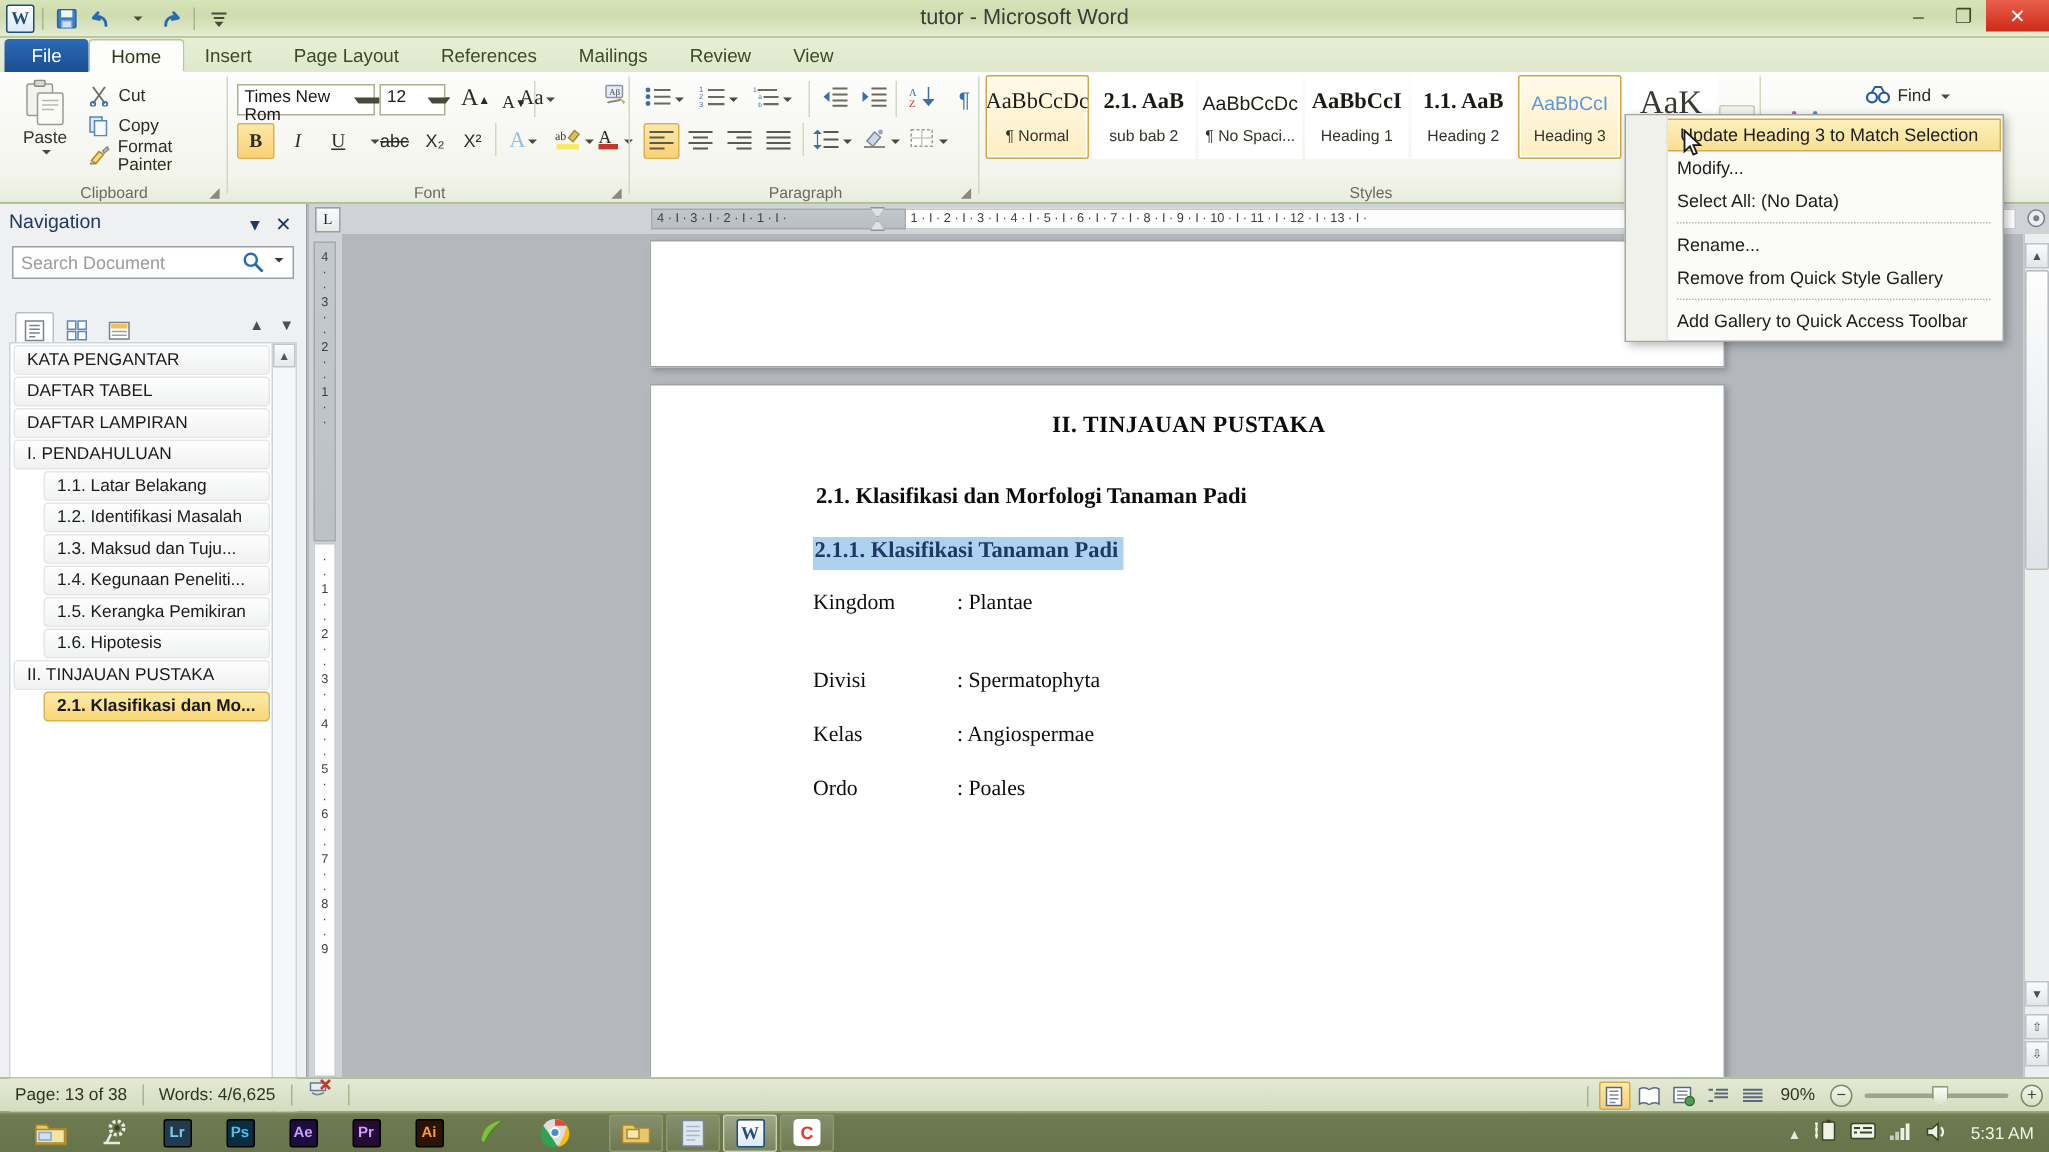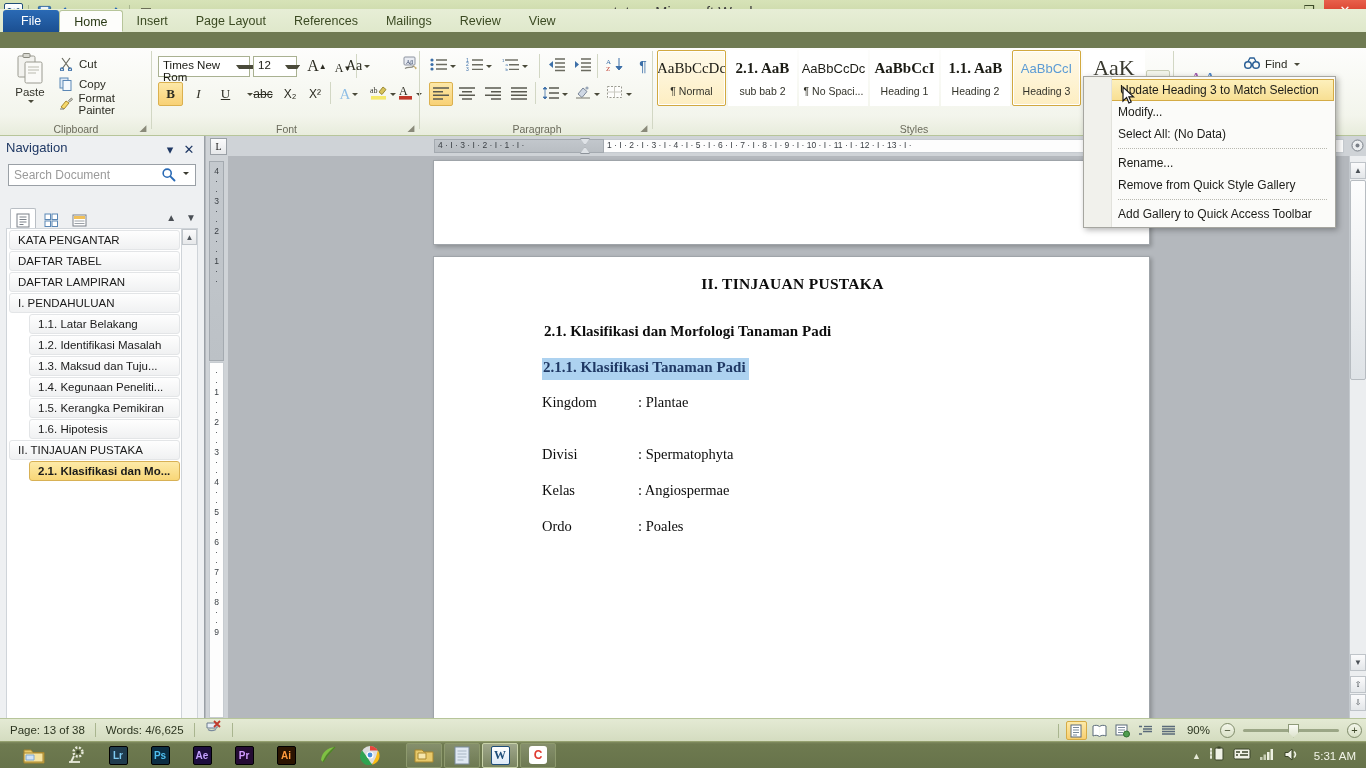--- a/index.html
+++ b/index.html
@@ -36,21 +36,21 @@
   }
   .wctl { position: absolute; right: 0; top: 0; height: 22px; display: flex; }
   .wctl div {
     width: 30px; height: 21px; display: flex; align-items: center; justify-content: center;
     color: #3c4a28; font-size: 13px; cursor: default;
   }
   .wctl .closebtn { background: linear-gradient(to bottom,#e8604c,#cf2a18); color:#fff; width:42px; }
 
   
   .tabstrip {
-    position: absolute; left: 0; top: 9px; width: 1366px; height: 23px;
+    position: absolute; left: 0; top: 25px; width: 1366px; height: 23px;
     background: linear-gradient(to bottom,#e7eed6 0%,#dfe8cb 100%);
     display: flex; align-items: flex-end; padding-left: 3px;
   }
   .tab {
     height: 22px; line-height: 22px; padding: 0 14px; font-size: 12.5px;
     color: #3b4a22; cursor: default; position: relative;
   }
   .tab.file {
     background: linear-gradient(to bottom,#2a6ab5,#1b4f91);
     color: #fff; border-top-left-radius: 3px; border-top-right-radius: 3px;

